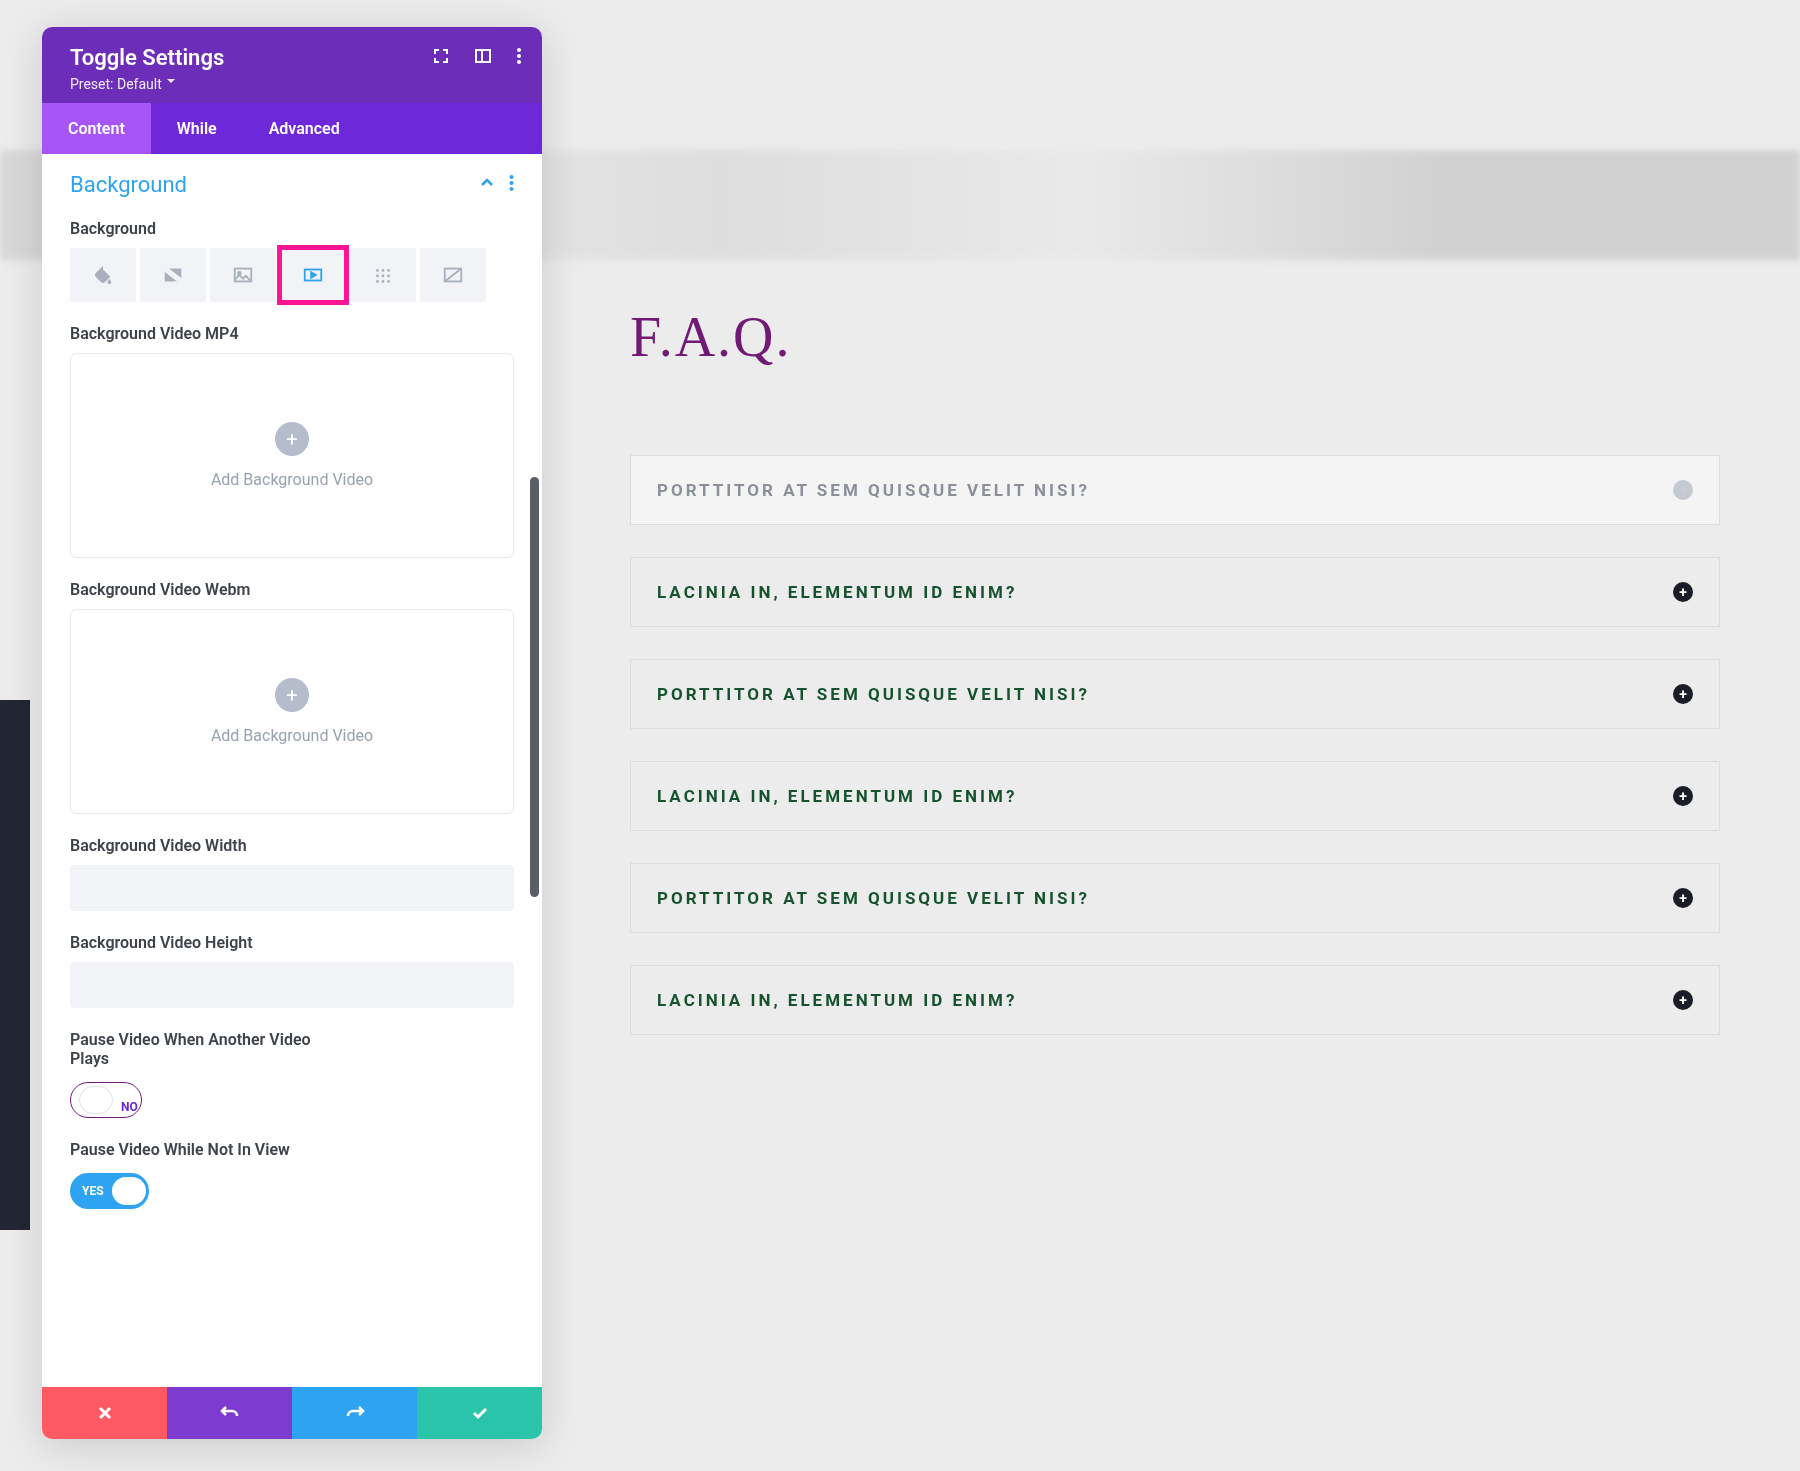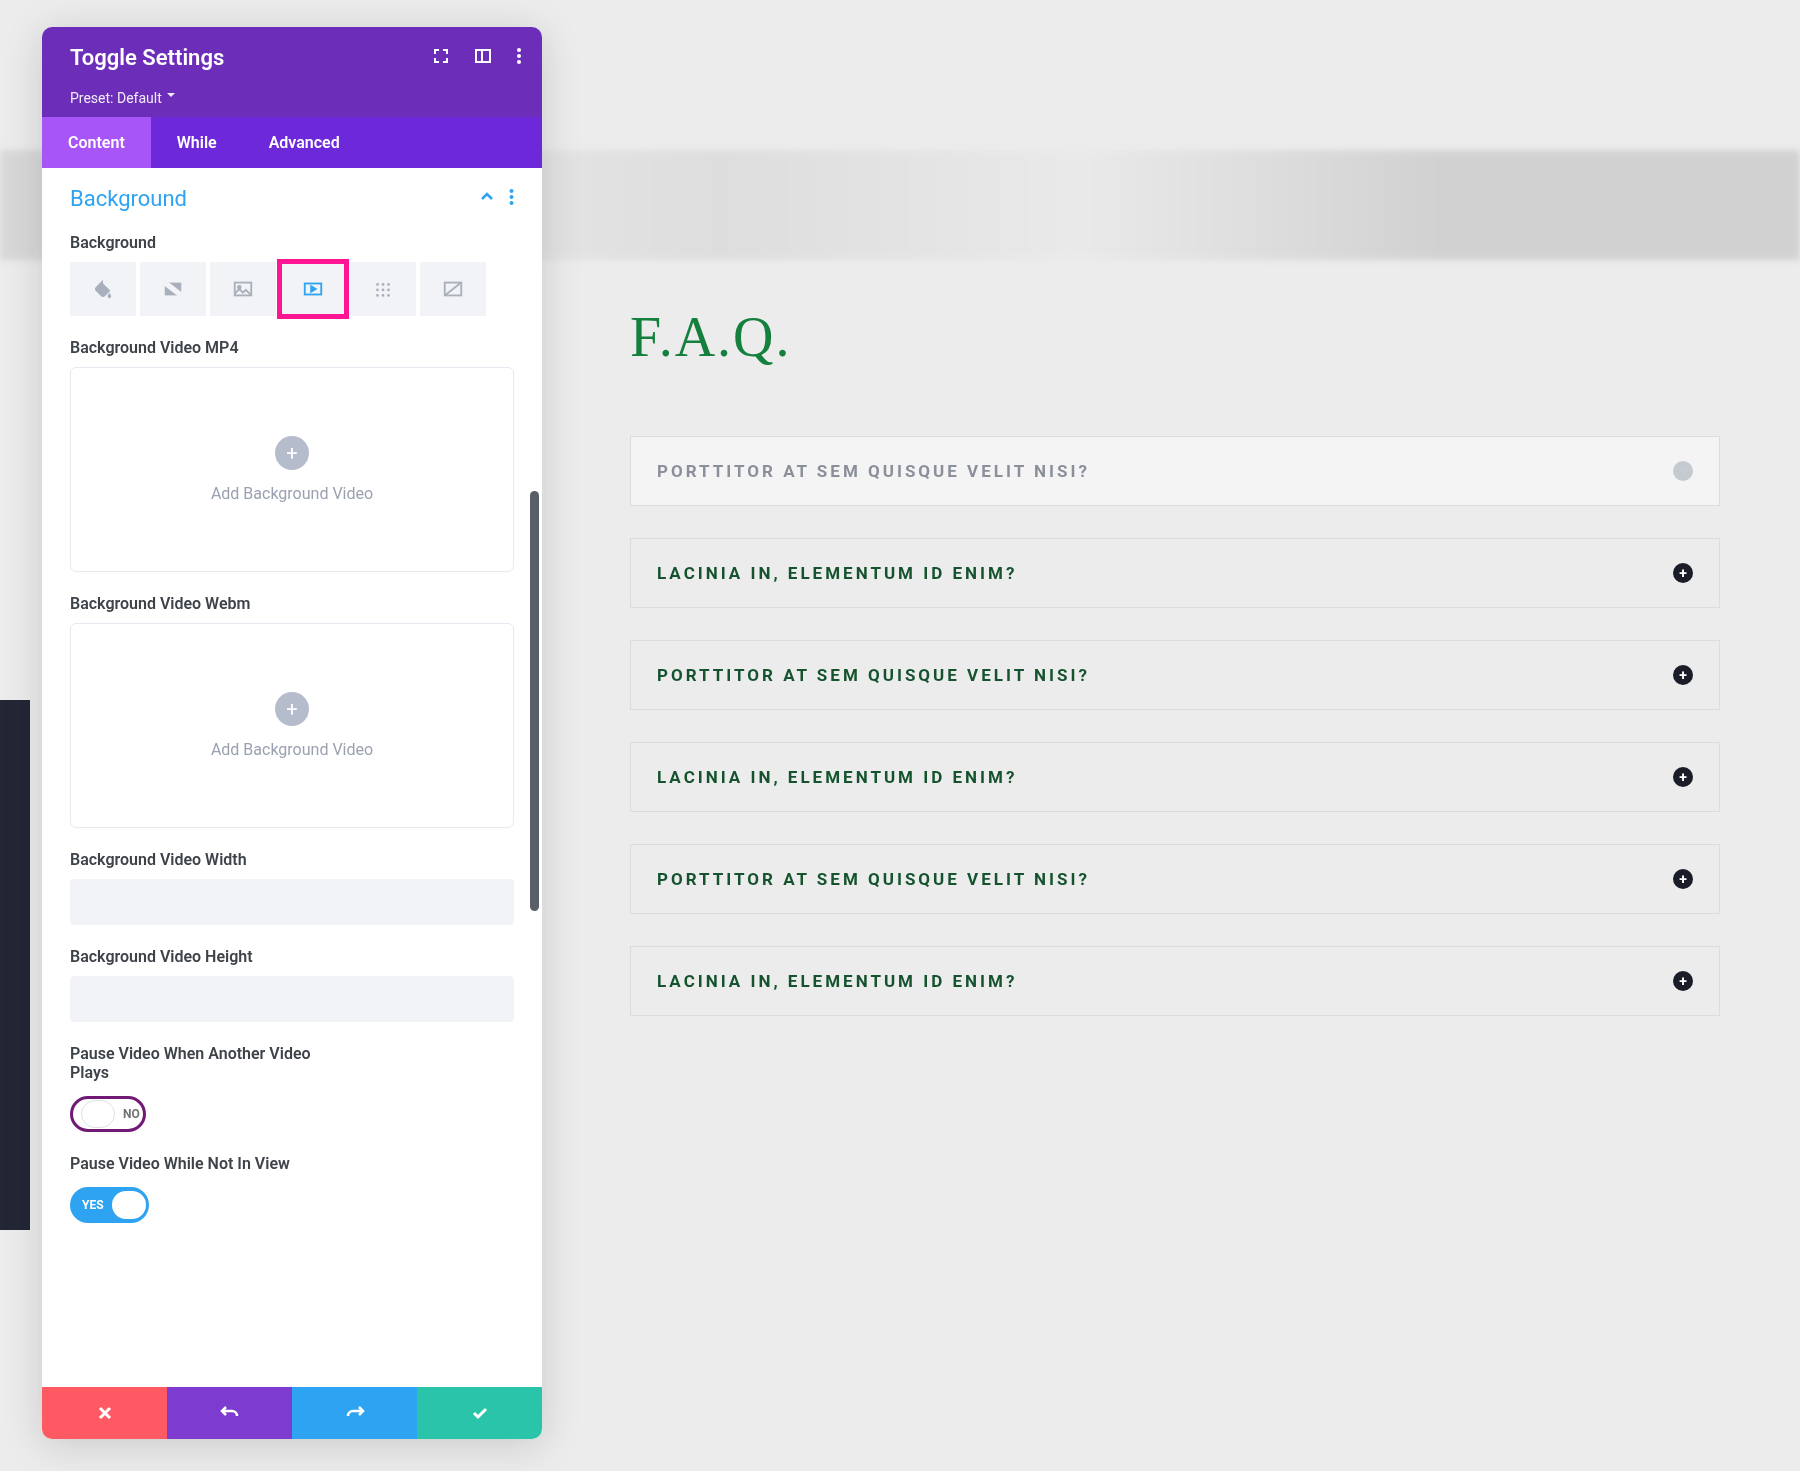--- a/index.html
+++ b/index.html
@@ -49,21 +49,21 @@
       color: #fff;
       padding: 18px 28px 10px 28px;
       position: relative;
     }
     .panel-title {
       font-size: 22px;
       font-weight: 600;
     }
     .panel-preset {
       font-size: 14px;
-      margin-top: 20px;
+      margin-top: 6px;
       opacity: 0.9;
       cursor: pointer;
       display: inline-flex;
       align-items: flex-start;
       gap: 4px;
     }
     .panel-header-actions {
       position: absolute;
       top: 20px;
       right: 20px;
@@ -186,23 +186,24 @@
       height: 36px;
       border-radius: 20px;
       padding: 3px;
       cursor: pointer;
       font-size: 12px;
       font-weight: 700;
       margin-top: 4px;
     }
     .toggle.off {
       background: #fff;
-      border: 3px solid #701a75;
-      color: #737373;
+      border: 1px solid #701a75;
+      color: #6d28d9;
       padding-left: 8px;
+      align-items: flex-end;
     }
     .toggle.off .knob { order: -1; margin-right: 8px; }
     .toggle .knob {
       width: 34px;
       height: 28px;
       border-radius: 16px;
       background: #fff;
     }
     .toggle.off .knob {
       border: 1px solid #dde1e8;
@@ -237,23 +238,23 @@
     
     .content {
       position: absolute;
       left: 630px;
       top: 305px;
       width: 1090px;
     }
     .faq-title {
       font-family: Georgia, "Times New Roman", serif;
       font-size: 56px;
-      color: #15803d;
+      color: #701a75;
       letter-spacing: 2px;
-      margin-bottom: 67px;
+      margin-bottom: 86px;
     }
     .accordion {
       display: flex;
       flex-direction: column;
       gap: 32px;
     }
     .acc-item {
       border: 1px solid #d9dce1;
       padding: 24px 26px;
       display: flex;

